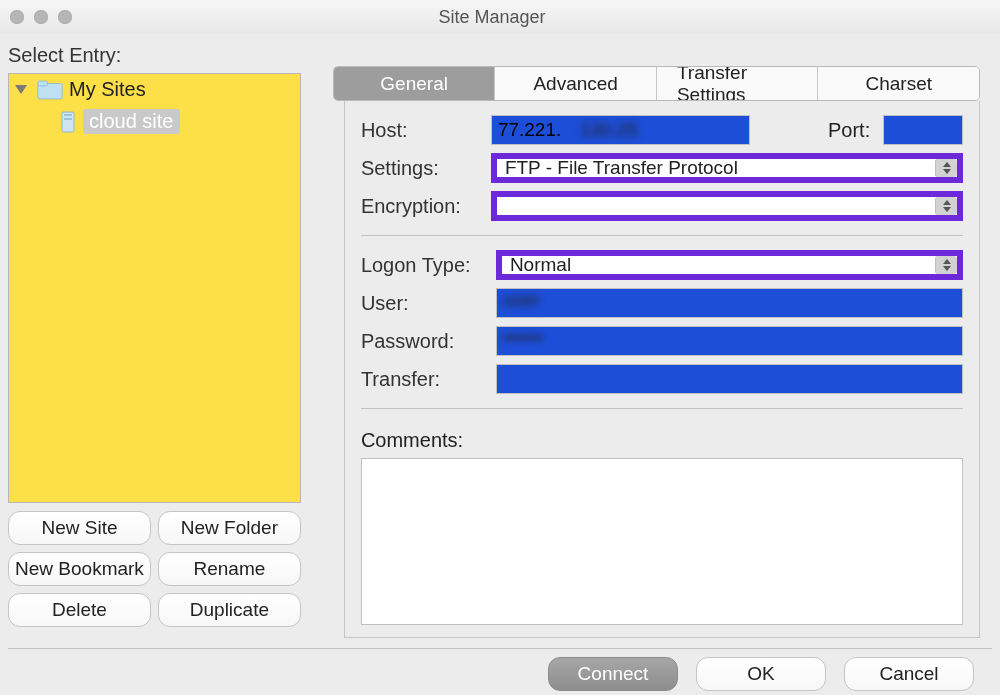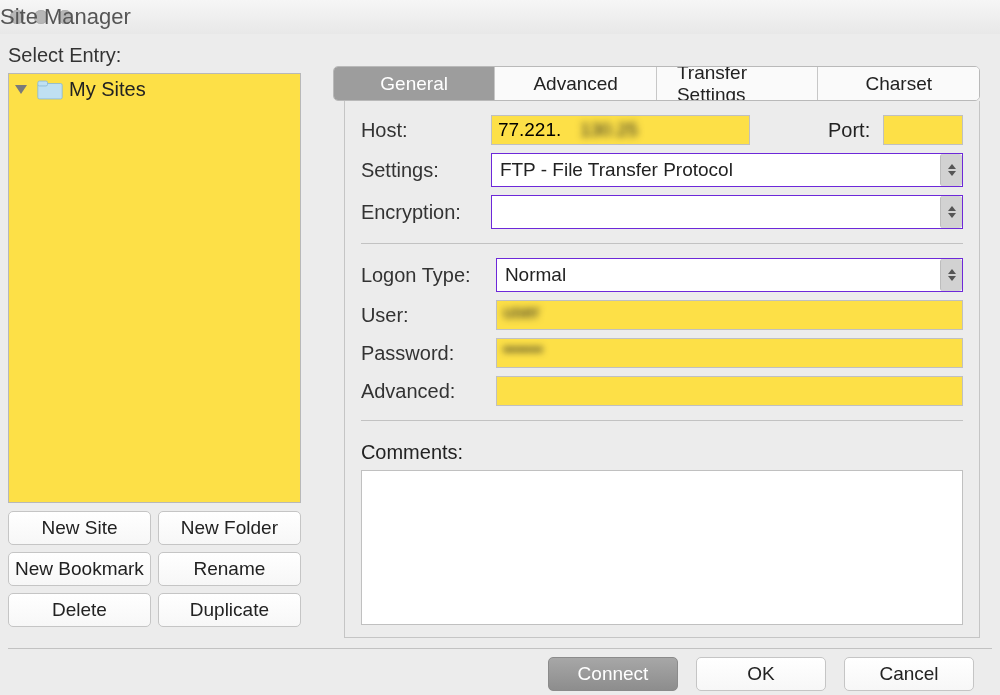--- a/index.html
+++ b/index.html
@@ -24,22 +24,22 @@
   }
   .traffic-lights { display: flex; gap: 10px; }
   .tl {
     width: 14px; height: 14px; border-radius: 50%;
     background: #b6b6b6;
     box-shadow: inset 0 0 1px rgba(0,0,0,.35);
   }
   .titlebar-title {
     position: absolute;
     left: 0; right: 16px;
-    text-align: left;
-    font-size: 22px;
+    text-align: center;
+    font-size: 18px;
     color: #555;
     pointer-events: none;
   }
 
   .content {
     padding: 8px 8px 0 8px;
     display: flex;
     flex-direction: column;
     height: calc(695px - 34px);
   }
@@ -85,21 +85,21 @@
     margin-top: 8px;
     display: grid;
     grid-template-columns: 1fr 1fr;
     gap: 7px;
   }
 
   .btn {
     height: 34px;
     background: linear-gradient(#fff, #f7f7f7);
     border: 1px solid #c5c5c5;
-    border-radius: 5px;
+    border-radius: 12px;
     font-size: 19px;
     display: flex; align-items: center; justify-content: center;
     cursor: pointer;
   }
   .btn.primary {
     background: linear-gradient(#a7a7a7, #8d8d8d);
     color: #fff;
     border: 1px solid #8b8b8b;
   }
 
@@ -136,36 +136,36 @@
     padding: 14px 16px 0 16px;
     display: flex; flex-direction: column;
   }
 
   .row { display: flex; align-items: center; margin-bottom: 8px; }
   .row .lbl { width: 130px; font-size: 20px; color: #333; }
   .row.top { align-items: center; }
 
   .tinput {
     height: 30px;
-    background: #fde047;
+    background: #1d4ed8;
     border: 1px solid #c0c0c0;
     font-size: 19px;
     padding: 0 6px;
   }
   .tinput.host { flex: 1; }
   .port-lbl { width: 55px; margin-left: 20px; font-size: 20px; }
   .tinput.port { width: 80px; }
 
   .select {
     flex: 1;
     height: 30px;
     background: #fff;
-    border: 1px solid #6d28d9;
+    border: 6px solid #6d28d9;
     display: flex; align-items: center;
-    padding: 16px 8px;
+    padding: 4px 8px;
     font-size: 19px;
     position: relative;
   }
   .select .arrows {
     position: absolute; right: 0; top: 0; bottom: 0; width: 22px;
     background: #d2d2d2;
     border-left: 1px solid #bdbdbd;
     border-radius: 3px;
     display: flex; flex-direction: column; align-items: center; justify-content: center;
   }
@@ -224,20 +224,28 @@
 
       <div class="tree-box">
         <div class="tree-row">
           <span class="disclosure"></span>
           <svg class="folder-svg" viewBox="0 0 32 24">
             <rect x="1" y="4" width="30" height="19" rx="2" fill="#bfe0f2" stroke="#88b8d4"></rect>
             <rect x="1" y="1" width="12" height="6" rx="2" fill="#bfe0f2" stroke="#88b8d4"></rect>
           </svg>
           <span>My Sites</span>
         </div>
+        <div class="tree-row child">
+          <svg class="site-svg" viewBox="0 0 16 22">
+            <rect x="2" y="1" width="12" height="20" rx="1.5" fill="#cfe5f2" stroke="#8bb6cf"></rect>
+            <rect x="4" y="3" width="8" height="2" fill="#9cc3da"></rect>
+            <rect x="4" y="7" width="8" height="2" fill="#9cc3da"></rect>
+          </svg>
+          <span class="sel-chip">cloud site</span>
+        </div>
       </div>
 
       <div class="btn-grid">
         <div class="btn">New Site</div>
         <div class="btn">New Folder</div>
         <div class="btn">New Bookmark</div>
         <div class="btn">Rename</div>
         <div class="btn">Delete</div>
         <div class="btn">Duplicate</div>
       </div>
@@ -303,21 +311,21 @@
         </div>
 
         <div class="row">
           <div class="lbl" style="width:135px">Password:</div>
           <div class="tinput full">
             <span class="blurred">••••••</span>
           </div>
         </div>
 
         <div class="row">
-          <div class="lbl" style="width:135px">Advanced:</div>
+          <div class="lbl" style="width:135px">Transfer:</div>
           <input class="tinput full" value="" style="">
         </div>
 
         <hr class="sep">
 
         <div class="comments-lbl">Comments:</div>
         <textarea class="comments-box" style=""></textarea>
         <div style="height:12px"></div>
       </div>
     </div>

